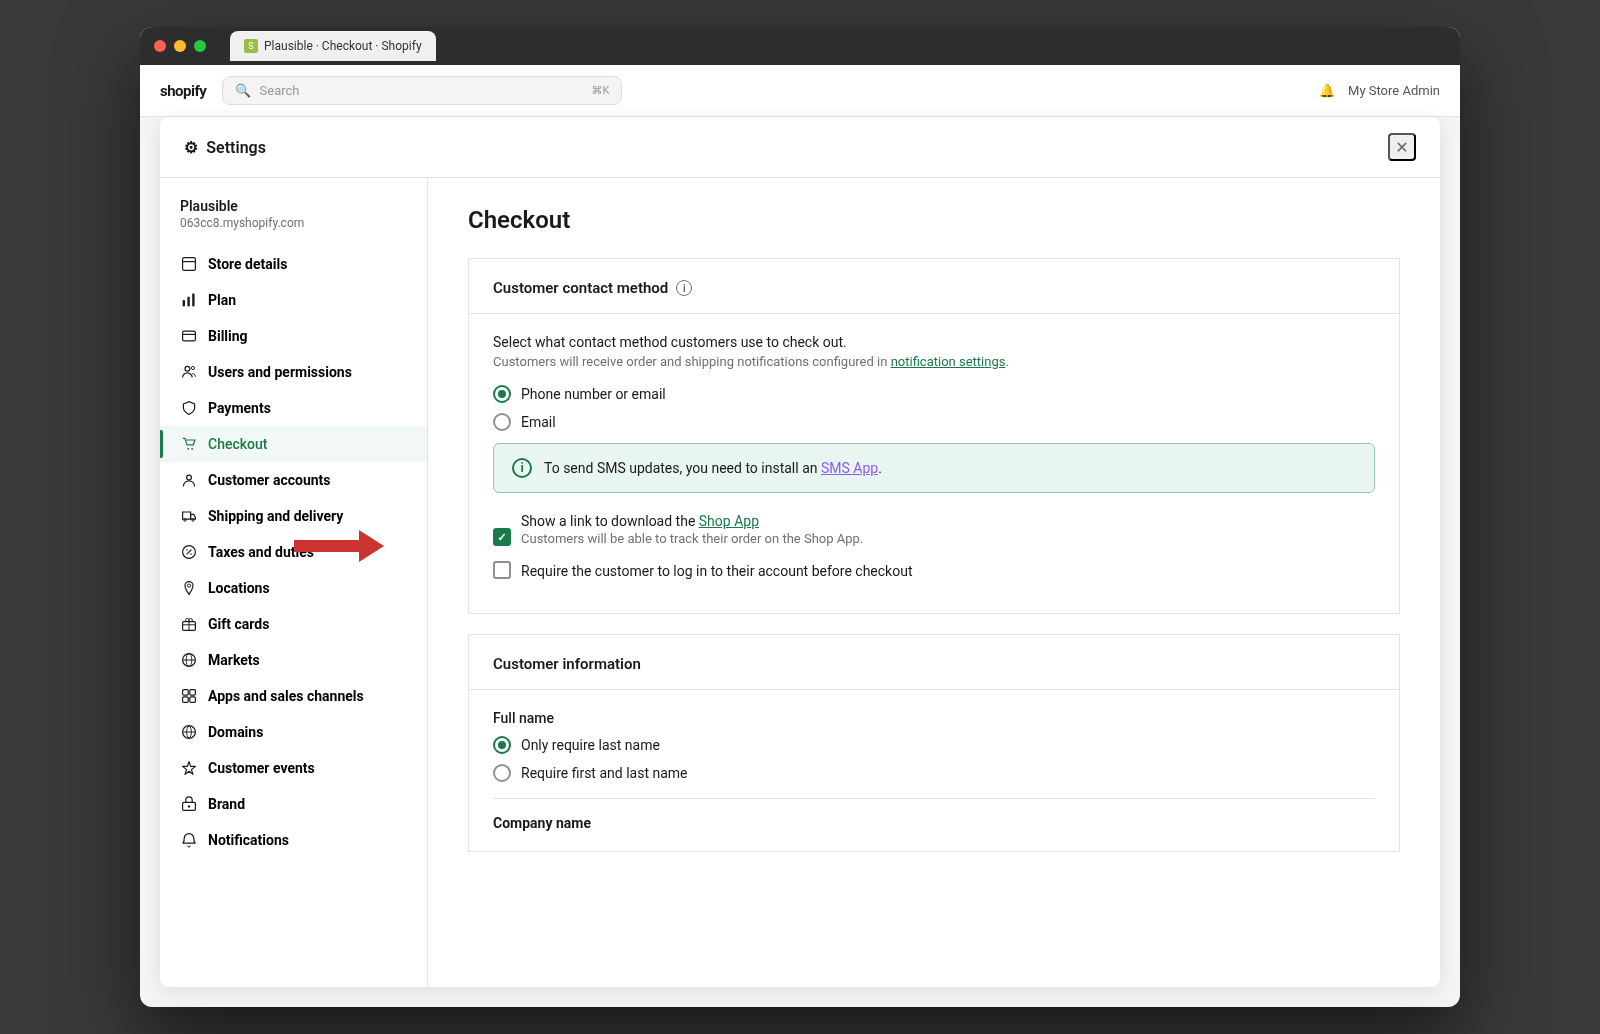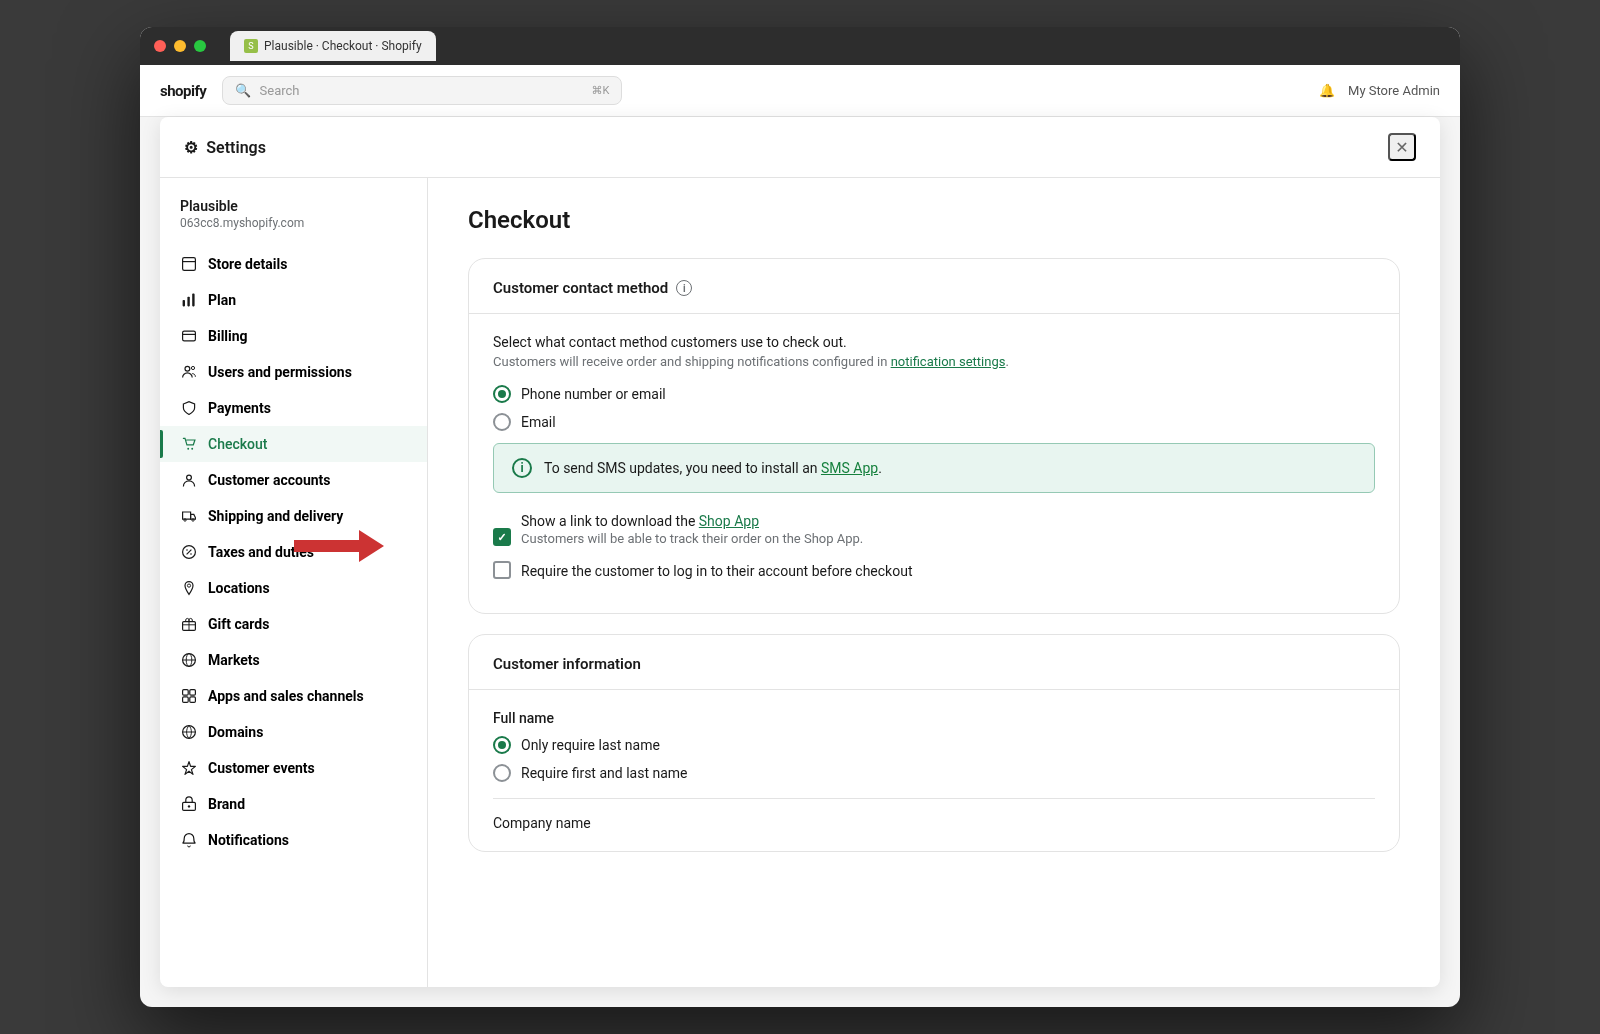--- a/index.html
+++ b/index.html
@@ -206,21 +206,21 @@
       font-size: 24px;
       font-weight: 600;
       color: #1a1a1a;
       margin-bottom: 24px;
     }
 
     
     .settings-card {
       background: #fff;
       border: 1px solid #e3e3e3;
-      border-radius: 17px;
+      border-radius: 0;
       margin-bottom: 20px;
       overflow: hidden;
     }
     .card-header {
       padding: 20px 24px 16px;
       border-bottom: 1px solid #e3e3e3;
     }
     .card-title {
       font-size: 15px;
       font-weight: 600;
@@ -297,21 +297,21 @@
       border: 2px solid #1a7a4a;
       display: flex;
       align-items: center;
       justify-content: center;
       font-size: 12px;
       font-weight: 700;
       color: #1a7a4a;
       flex-shrink: 0;
     }
     .sms-banner a {
-      color: #15803d;
+      color: #8b5cf6;
       text-decoration: underline;
       margin-top: 12px;
     }
 
     
     .checkbox-option {
       display: flex;
       align-items: flex-end;
       gap: 10px;
       margin-bottom: 14px;
@@ -678,21 +678,21 @@
               <span>Only require last name</span>
             </label>
 
             <label class="radio-option">
               <div class="radio-input"></div>
               <span>Require first and last name</span>
             </label>
 
             <hr class="section-divider" style="margin: 16px 0;">
 
-            <p style="font-size:14px;font-weight:400;color:#1a1a1a;">Company name</p>
+            <p style="font-size:14px;font-weight:700;color:#1a1a1a;">Company name</p>
           </div>
         </div>
       </main>
     </div>
   </div>
 
   <style>
   </style>
 </div>
 

